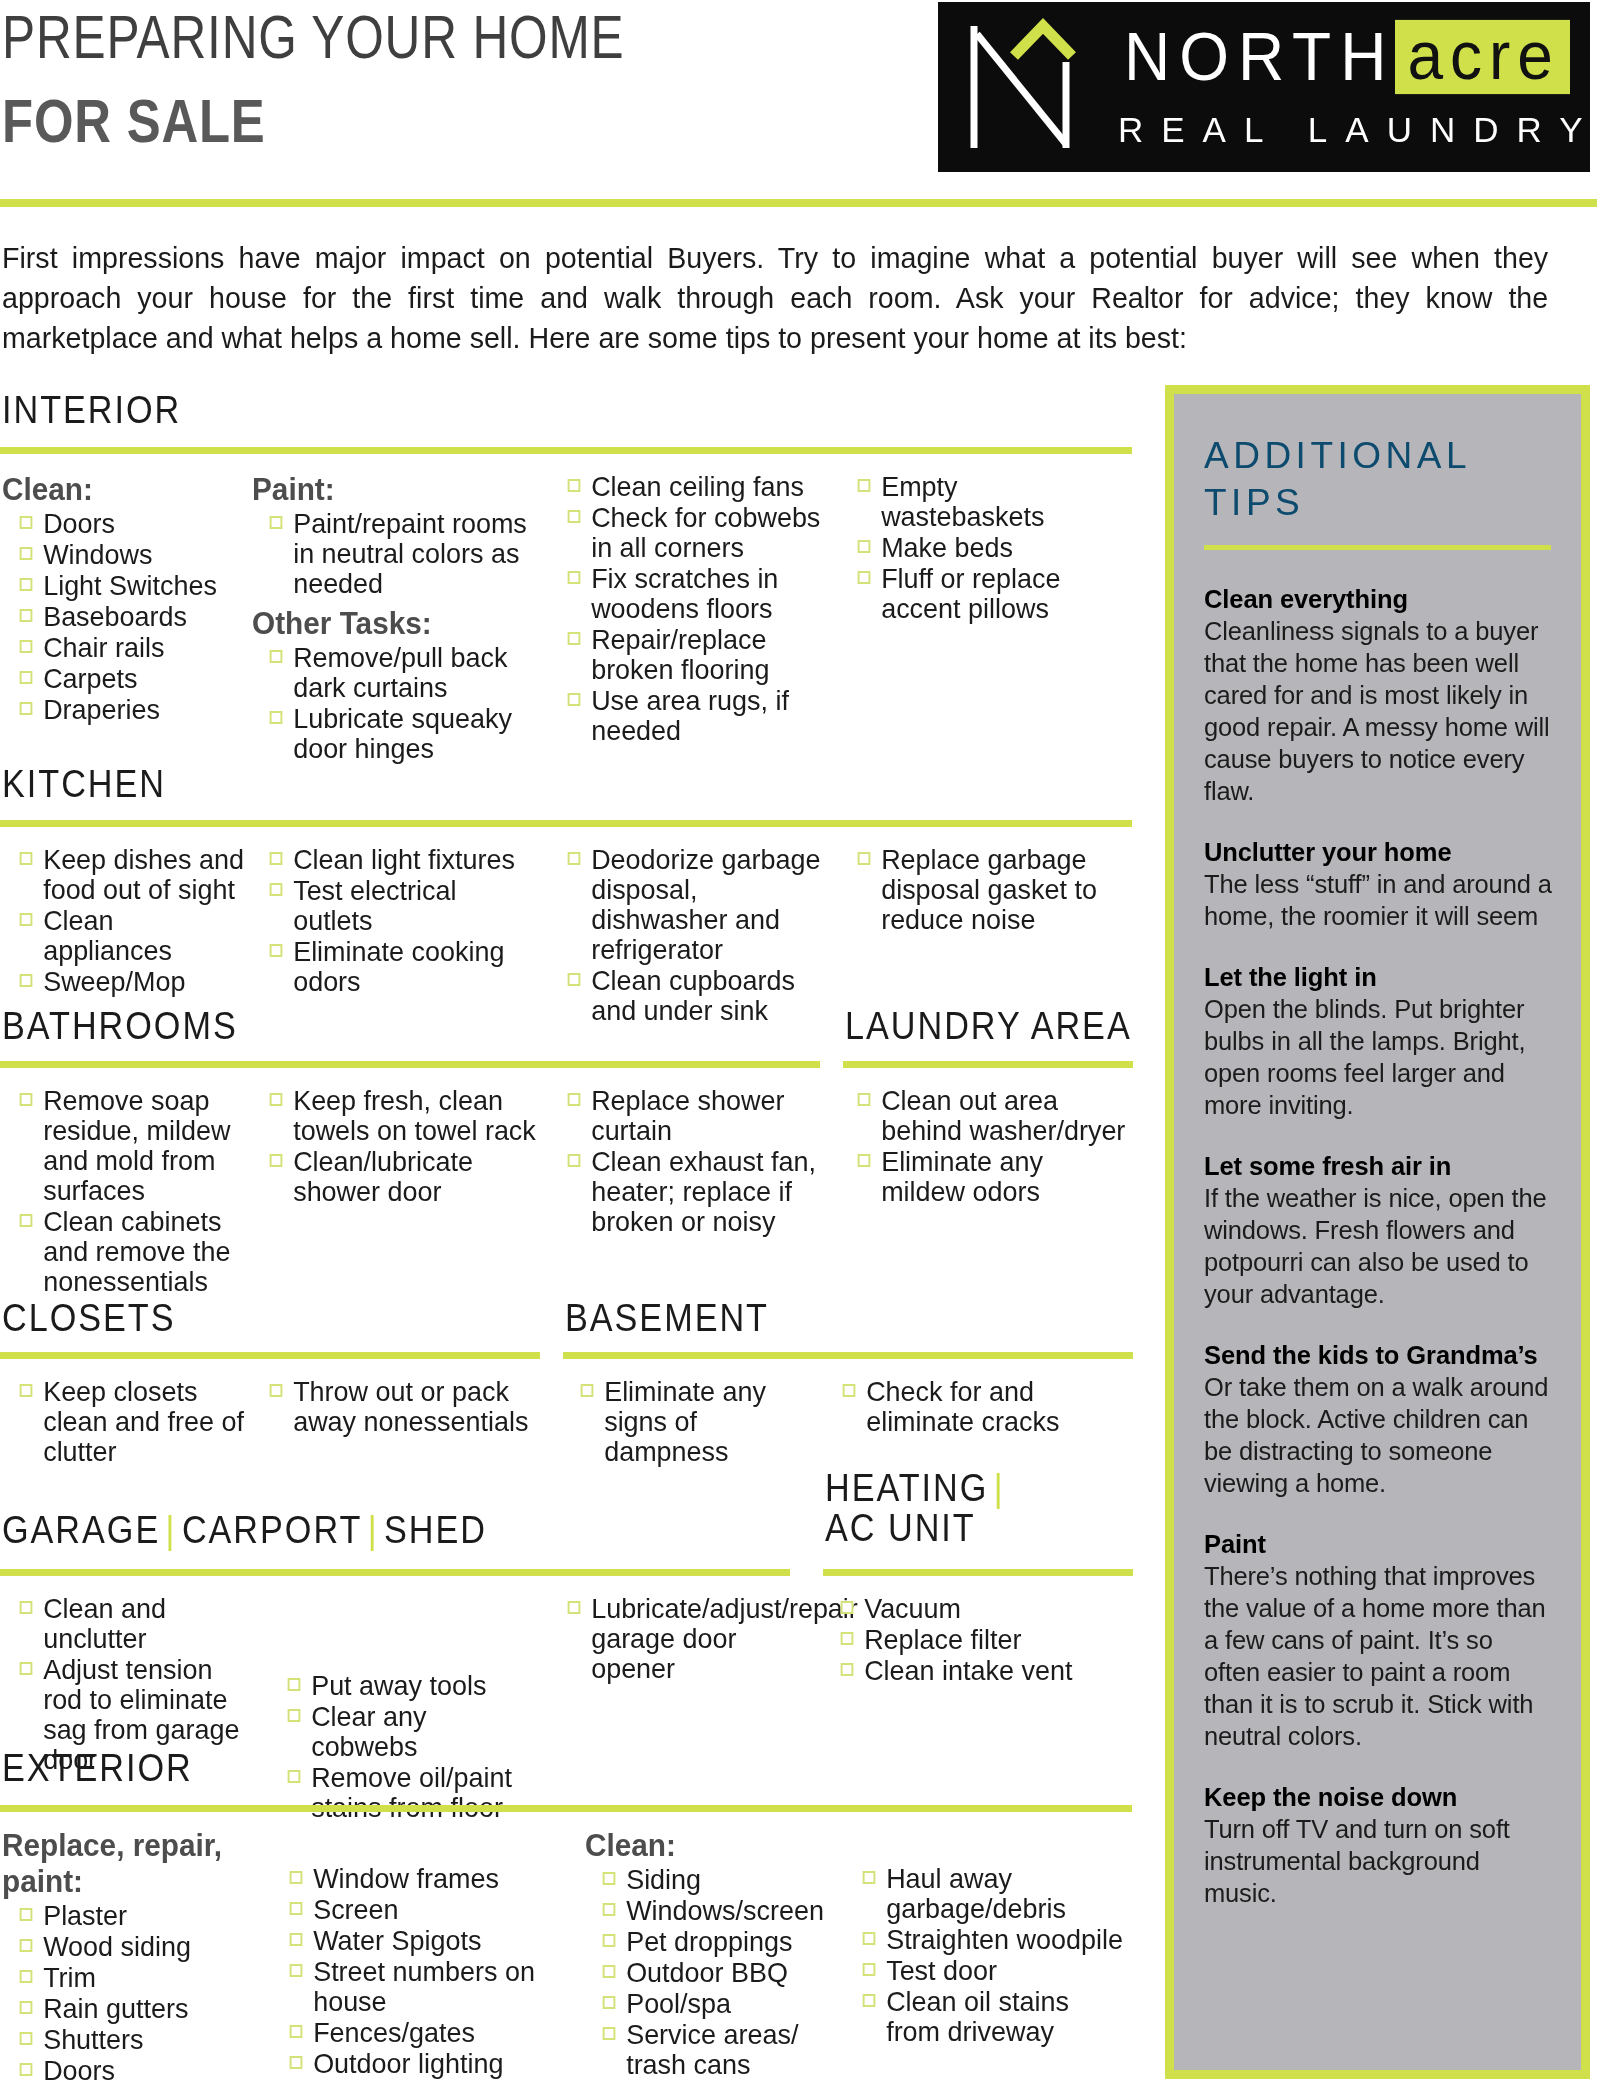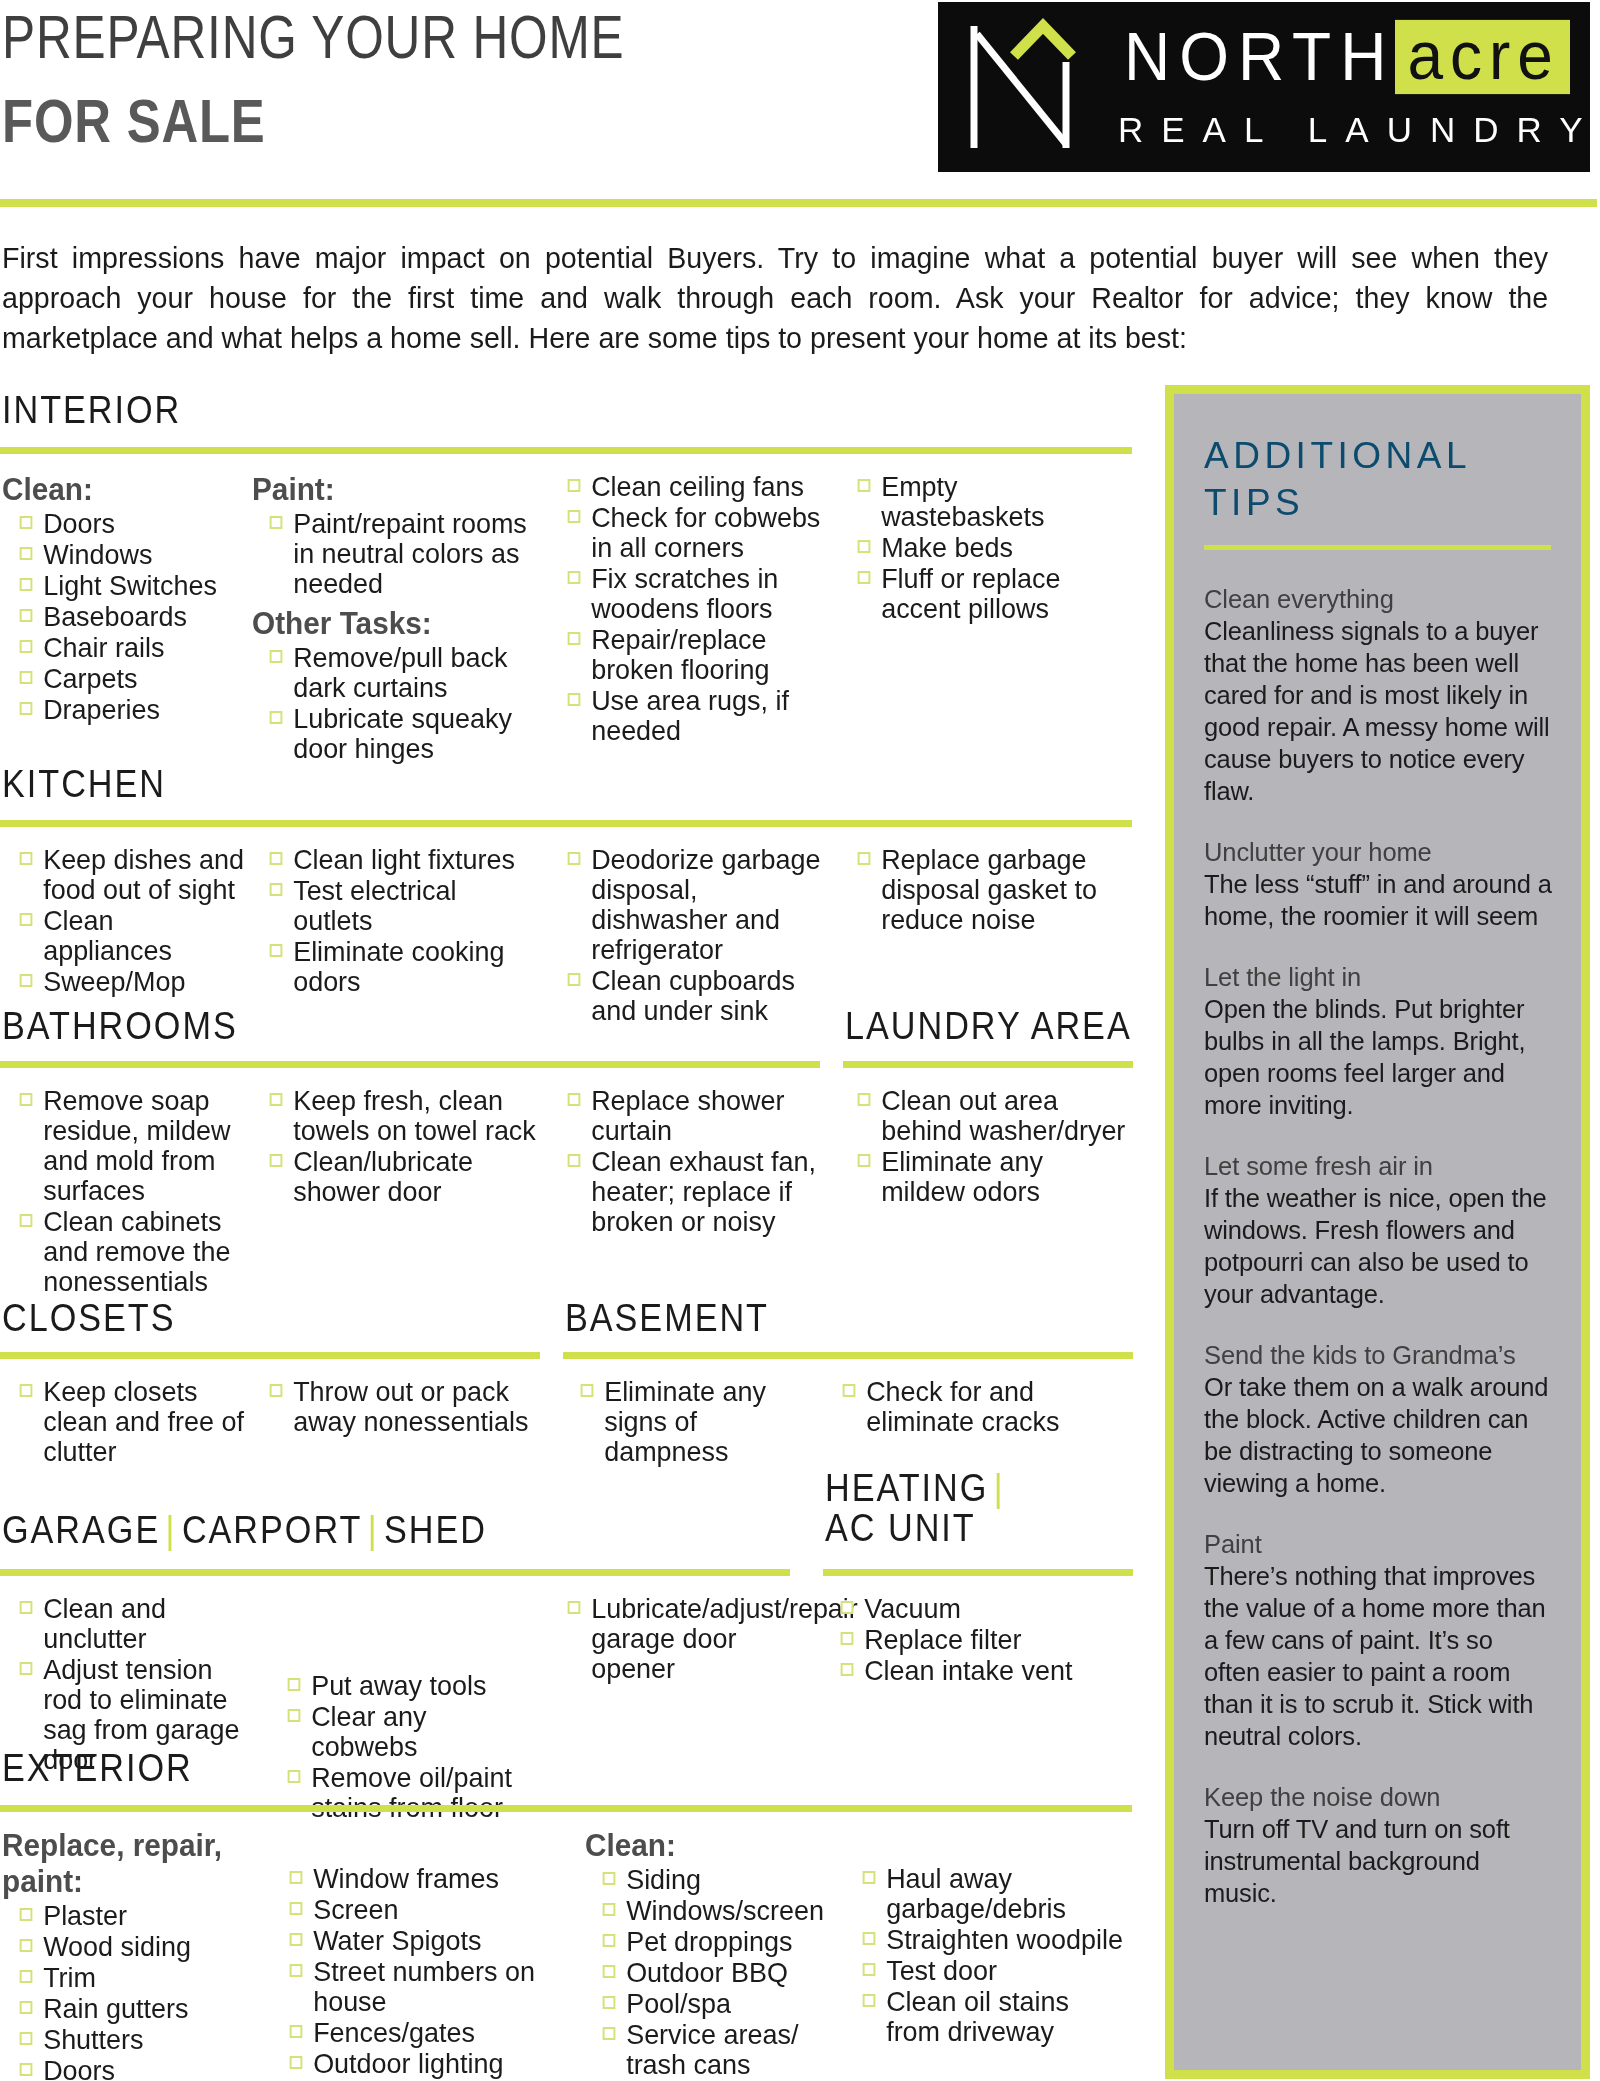--- a/index.html
+++ b/index.html
@@ -109,21 +109,21 @@
   }
   .tips-title{
     font-family:"Liberation Sans",sans-serif;
     font-size:37px;line-height:47px;letter-spacing:4.5px;
     color:#0c4a6e;font-weight:300;
   }
   .tips-rule{height:5px;background:#cfe04a;margin:19px 4px 34px 0px;}
   .tip{margin-bottom:30px;}
   .tip-h{
     font-family:"Liberation Sans",sans-serif;
-    font-size:25.5px;line-height:31px;color:#404040;font-weight:normal;
+    font-size:25.5px;line-height:31px;color:#000000;font-weight:bold;
     letter-spacing:-0.1px;
   }
   .tip-b{
     font-family:"Liberation Sans",sans-serif;
     font-size:25.5px;line-height:32px;color:#1b1b1b;font-weight:400;
     letter-spacing:-0.15px;
   }
 </style>
 </head>
 <body>

